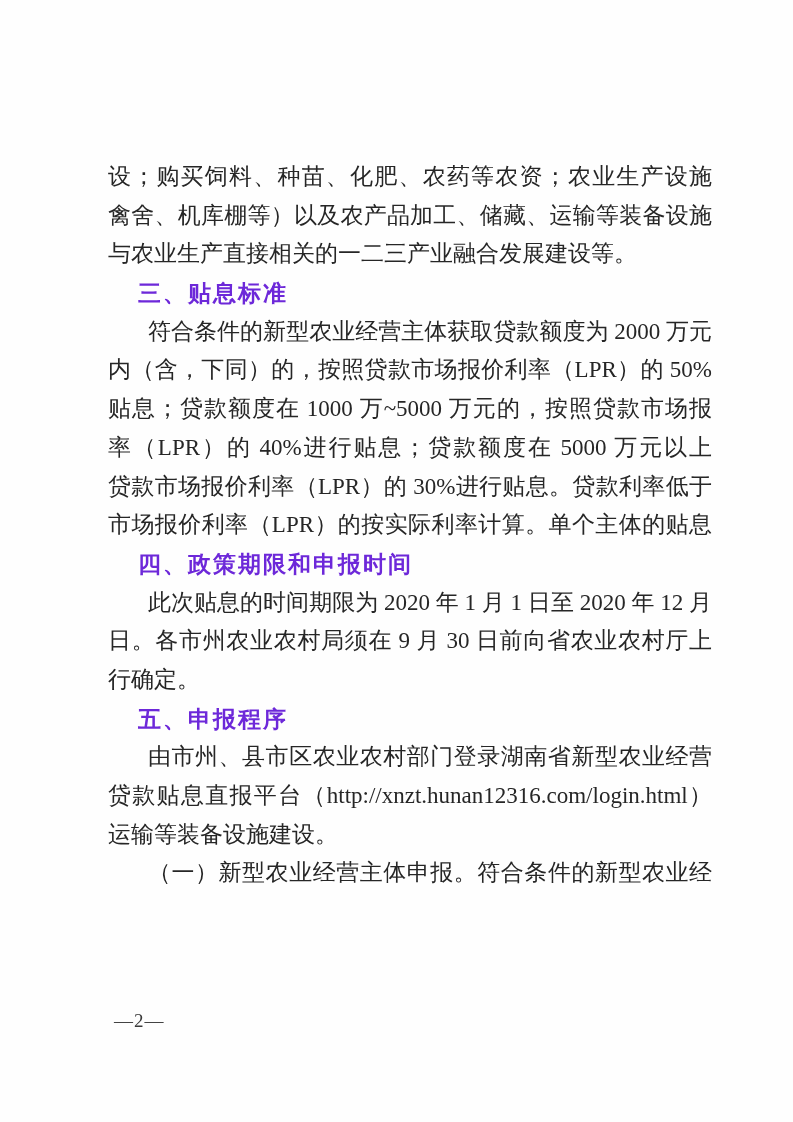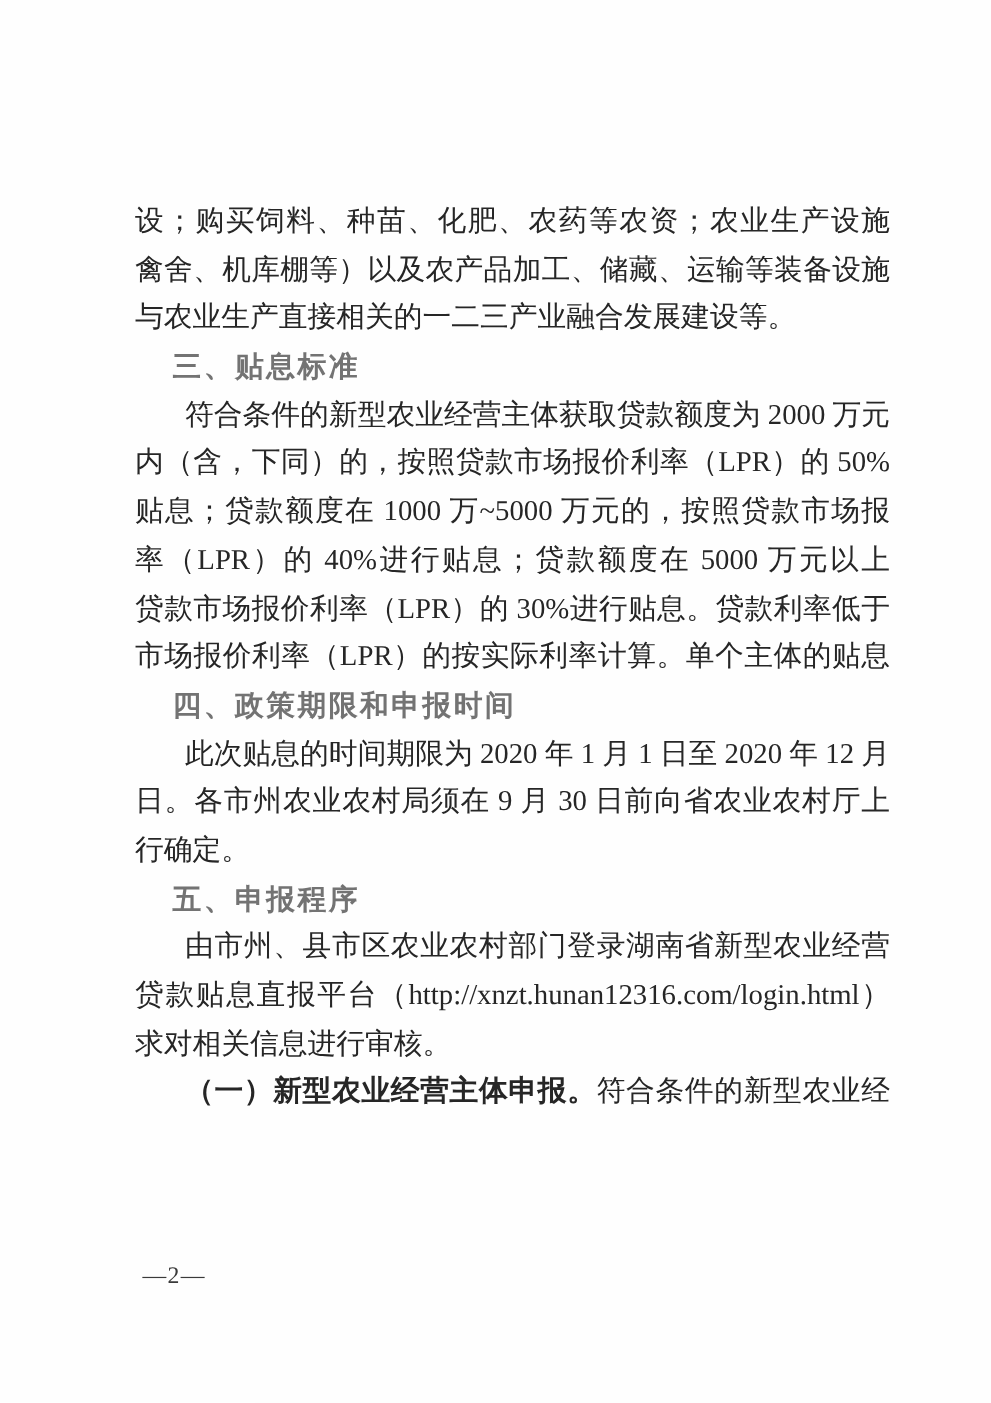--- a/index.html
+++ b/index.html
@@ -40,23 +40,23 @@
     text-align-last: left;
   }
   
   .indent { padding-left: 40px; }
   
   .hd {
     padding-left: 30px;
     font-family: "Liberation Sans", sans-serif;
     font-weight: bold;
     letter-spacing: 2px;
-    color: #737373;
+    color: #6d28d9;
   }
-  .lead { font-weight: bold; }
+  .lead { font-weight: normal; }
   .page-number {
     position: absolute;
     left: 114px;
     top: 1008px;
     font-size: 19px;
     line-height: 26px;
     letter-spacing: 1px;
     color: #3a3a3a;
     font-family: "Liberation Serif", serif;
   }
@@ -83,21 +83,21 @@
     <div class="ln l hd">四、政策期限和申报时间</div>
 
     <div class="ln j indent">此次贴息的时间期限为 2020 年 1 月 1 日至 2020 年 12 月 31</div>
     <div class="ln j">日。各市州农业农村局须在 9 月 30 日前向省农业农村厅上报审核</div>
     <div class="ln l">行确定。</div>
 
     <div class="ln l hd">五、申报程序</div>
 
     <div class="ln j indent">由市州、县市区农业农村部门登录湖南省新型农业经营主体</div>
     <div class="ln j">贷款贴息直报平台（http://xnzt.hunan12316.com/login.html）按要</div>
-    <div class="ln l">求对相关信息进行审核。</div>
+    <div class="ln l">运输等装备设施建设。</div>
 
     <div class="ln j indent">
       <span class="lead">（一）新型农业经营主体申报。</span><span>符合条件的新型农业经营主</span>
     </div>
 
   </div>
 
   <div class="page-number">—2—</div>
 </div>
 

